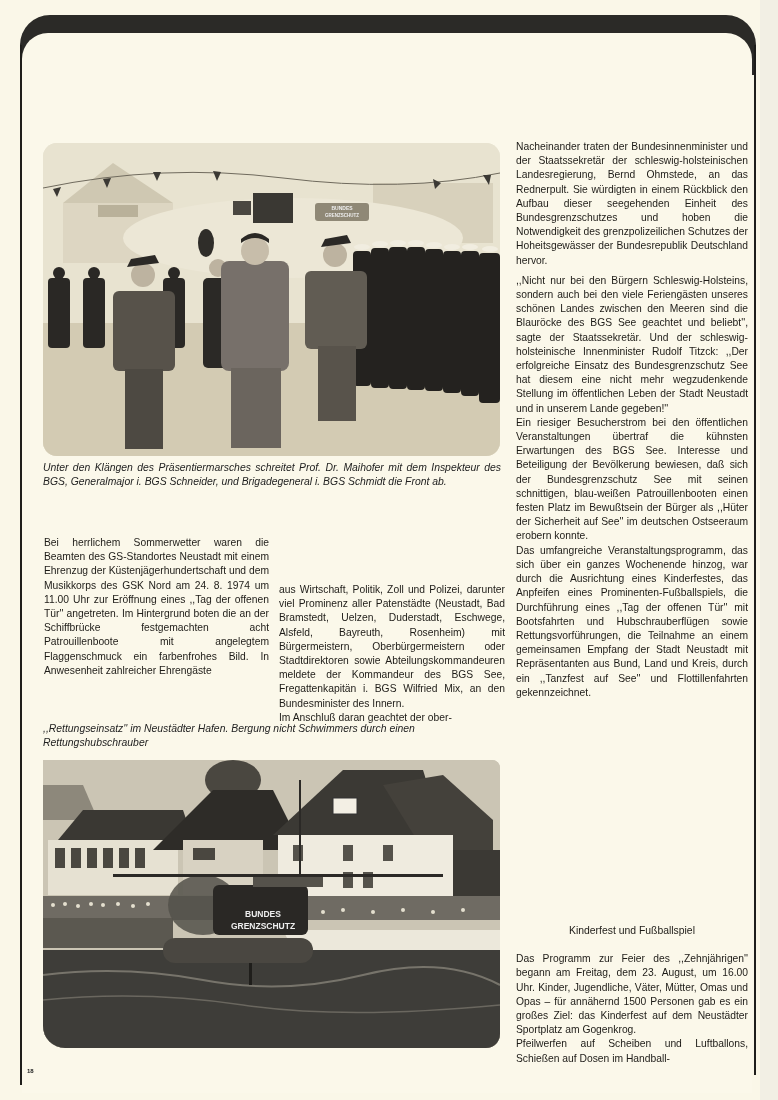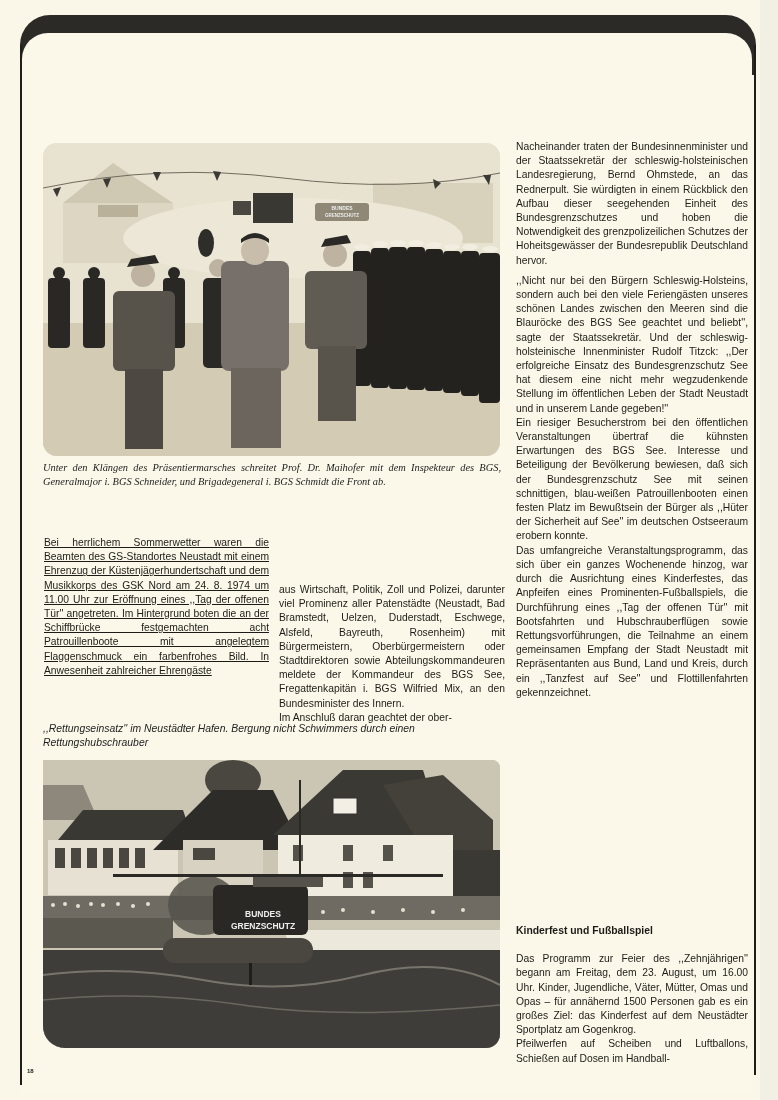--- a/index.html
+++ b/index.html
@@ -53,34 +53,34 @@
   .photo2 {
     left: 43px; top: 760px; width: 457px; height: 288px;
     background: linear-gradient(180deg, #c8c2b2 0%, #bcb6a6 25%, #6b685f 50%, #3d3c38 62%, #333230 100%);
     border-top-right-radius: 8px; border-top-left-radius: 0; border-bottom-left-radius: 22px;
   }
   
   .caption {
     position: absolute; font-style: italic; font-size: 10.4px; line-height: 14px;
     color: #222;
   }
-  .caption1 { left: 43px; top: 461px; width: 458px; text-align: justify; font-family: Liberation Serif, serif; }
+  .caption1 { left: 43px; top: 461px; width: 458px; text-align: justify; }
   .caption2 { left: 43px; top: 722px; width: 460px; }
   .col {
     position: absolute; font-size: 10.3px; line-height: 14.2px; text-align: justify;
     color: #1d1b17;
   }
   .col p { margin: 0 0 6px 0; }
   .col p.tight { margin-bottom: 0; }
-  .col-a { left: 44px; top: 536px; width: 225px; text-decoration: underline; }
+  .col-a { left: 44px; top: 536px; width: 225px; }
   .col-b { left: 279px; top: 536px; width: 226px; margin-top: 47px; }
   .col-c { left: 516px; top: 140px; width: 232px; }
   .col-d { left: 516px; top: 924px; width: 232px; }
   .subhead {
-    font-weight: bold; font-size: 10.4px; margin: 0 0 14px 0; text-align: left;
+    font-weight: normal; font-size: 10.4px; margin: 0 0 14px 0; text-align: center;
   }
 </style>
 </head>
 <body>
 
 <div class="page-bg"></div>
 <div class="right-strip"></div>
 
 <div class="frame-top"></div>
 <div class="frame-inner"></div>

